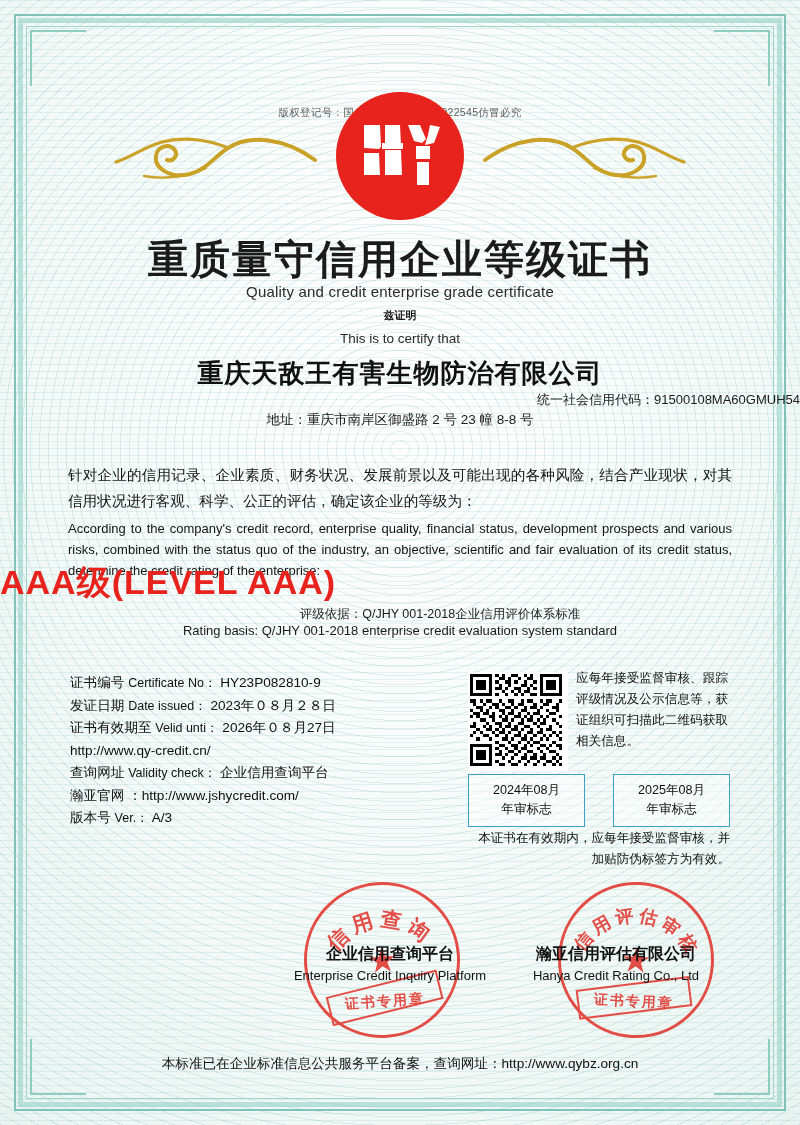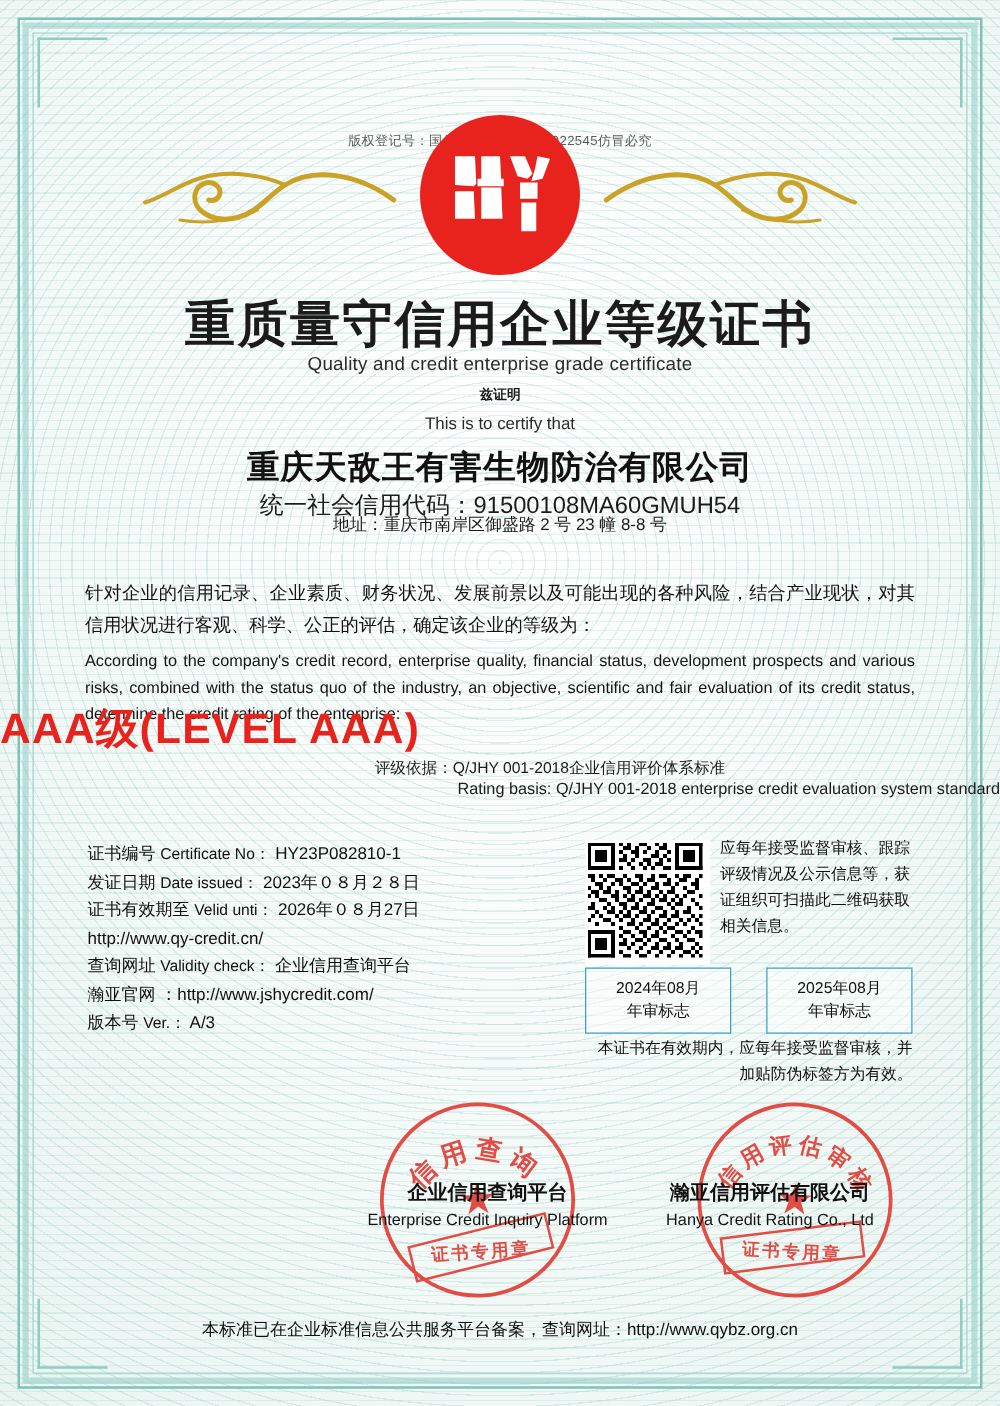--- a/index.html
+++ b/index.html
@@ -96,21 +96,21 @@
     text-align:center;font-size:13.5px;color:#2a2a2a;
   }
   .company{
     position:absolute;top:356px;left:0;width:100%;
     text-align:center;
     font-family:"Liberation Serif", serif;
     font-weight:bold;font-size:26px;color:#111;letter-spacing:1px;
   }
   .code{
     position:absolute;top:391px;left:0;width:100%;
-    text-align:center;font-size:19px;color:#1b1b1b;
+    text-align:right;font-size:13px;color:#1b1b1b;
   }
   .addr{
     position:absolute;top:411px;left:0;width:100%;
     text-align:center;font-size:13.5px;color:#1b1b1b;
   }
 
   .para{
     position:absolute;left:68px;right:68px;top:462px;
     color:#141414;
   }
@@ -125,21 +125,21 @@
     position:absolute;top:560px;left:0;width:100%;
     text-align:left;
     font-weight:bold;font-size:34px;color:#e8221c;letter-spacing:1px;
   }
   .basis-cn{
     position:absolute;top:606px;left:0;width:100%;
     text-align:center;font-size:12.5px;color:#1b1b1b;padding-left:40px;
   }
   .basis-en{
     position:absolute;top:623px;left:0;width:100%;
-    text-align:right;font-size:13px;color:#1b1b1b;
+    text-align:center;font-size:13px;color:#1b1b1b;
   }
 
   
   .info{
     position:absolute;left:70px;top:672px;width:370px;
     font-size:13.6px;color:#101010;line-height:22.5px;
   }
   .info .row{white-space:nowrap;}
   .info .lbl-cn{}
   .info .lbl-en{font-size:12.5px;}
@@ -271,21 +271,21 @@
   </div>
 
   <div class="level">AAA级(LEVEL AAA)</div>
   <div class="basis-cn">评级依据：Q/JHY 001-2018企业信用评价体系标准</div>
   <div class="basis-en">Rating basis: Q/JHY 001-2018 enterprise credit evaluation system standard</div>
 
   <div class="info">
     <div class="row">
       <span class="lbl-cn">证书编号</span>
       <span class="lbl-en">Certificate No：</span>
-      <span class="val">HY23P082810-1</span>
+      <span class="val">HY23P082810-9</span>
     </div>
     <div class="row">
       <span class="lbl-cn">发证日期</span>
       <span class="lbl-en">Date issued：</span>
       <span class="val">2023年０８月２８日</span>
     </div>
     <div class="row">
       <span class="lbl-cn">证书有效期至</span>
       <span class="lbl-en">Velid unti：</span>
       <span class="val">2026年０８月27日</span>

